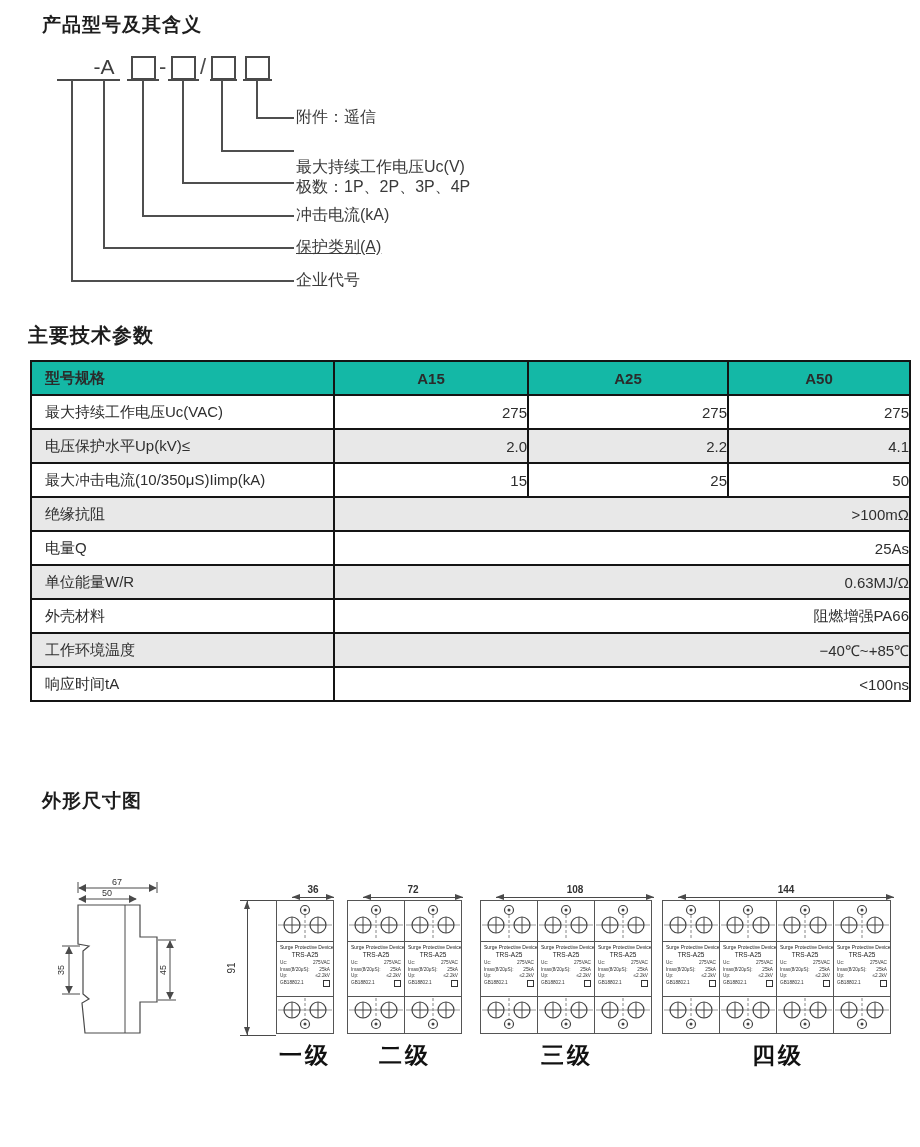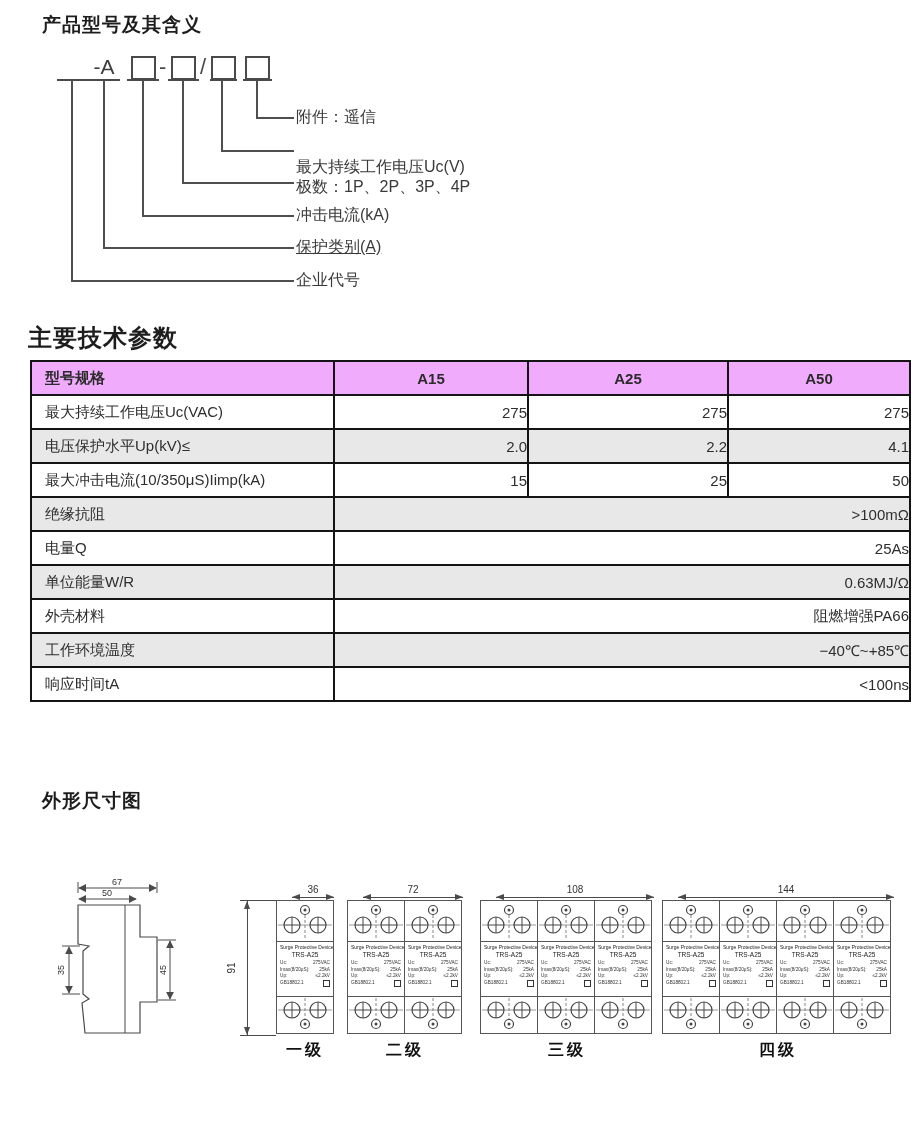--- a/index.html
+++ b/index.html
@@ -13,52 +13,52 @@
   .md-el { position:absolute; top:56px; height:23px; border-bottom:2px solid #4a4a4a; box-sizing:content-box; text-align:center; }
   .md-sep { position:absolute; top:54px; font-size:22px; color:#4a4a4a; }
   .md-box { width:21px; height:20px; border:2px solid #4a4a4a; margin:0 auto; background:#fff; }
   .md-prefix { font-size:21px; line-height:22px; color:#3d3d3d; font-weight:500; }
   .conn { position:absolute; border-left:2px solid #4f4f4f; border-bottom:2px solid #4f4f4f; }
   .md-label { position:absolute; left:296px; font-size:16px; color:#3a3a3a; white-space:nowrap; line-height:18px; }
 
   
   .spec-table { position:absolute; left:30px; top:360px; width:860px; border-collapse:collapse; table-layout:fixed; }
   .spec-table th, .spec-table td { border:2px solid #141414; height:32px; font-size:15px; padding:0; }
-  .spec-table th { background:#f0abfc; font-weight:bold; }
+  .spec-table th { background:#14b8a6; font-weight:bold; }
   .spec-table th.lbl, .spec-table td.lbl { text-align:left; padding-left:13px; width:288px; }
   .spec-table td { text-align:right; color:#2e2e2e; }
   .spec-table tbody tr:nth-child(even) { background:#e8e8e8; }
   .c2 { width:192px; } .c3 { width:198px; } .c4 { width:180px; }
 
   
   .sideview { position:absolute; left:52px; top:875px; }
   .dim-v { position:absolute; width:36px; border-top:1px solid #4a4a4a; border-bottom:1px solid #4a4a4a; }
   .dim-v .vline { position:absolute; left:7px; top:0; bottom:0; width:0; border-left:1px solid #4a4a4a; }
   .dim-v .vline:before { content:''; position:absolute; left:-4px; top:0; border-left:3.5px solid transparent; border-right:3.5px solid transparent; border-bottom:8px solid #4a4a4a; }
   .dim-v .vline:after  { content:''; position:absolute; left:-4px; bottom:0; border-left:3.5px solid transparent; border-right:3.5px solid transparent; border-top:8px solid #4a4a4a; }
   .dim-v .vnum { position:absolute; left:-14px; top:50%; transform:translateY(-50%) rotate(-90deg); font-size:10px; color:#333; }
 
   .level { position:absolute; top:900px; }
-  .dim-h { position:absolute; left:16px; right:0; top:-16px; height:14px; }
+  .dim-h { position:absolute; left:16px; right:0; top:-16px; height:14px;font-weight:bold; }
   .dh-line { position:absolute; left:0; right:0; bottom:0; border-top:1px solid #4a4a4a; }
   .dh-line:before { content:''; position:absolute; left:0; top:-4px; border-top:3.5px solid transparent; border-bottom:3.5px solid transparent; border-right:8px solid #4a4a4a; }
   .dh-line:after  { content:''; position:absolute; right:0; top:-4px; border-top:3.5px solid transparent; border-bottom:3.5px solid transparent; border-left:8px solid #4a4a4a; }
   .dh-num { position:absolute; bottom:3px; left:50%; transform:translateX(-50%); font-size:10px; line-height:1; color:#333; }
 
   .modules { display:flex; }
   .module { width:58px; height:134px; border:1px solid #555; box-sizing:border-box; background:#fff; display:flex; flex-direction:column; }
   .module + .module { margin-left:-1px; }
   .m-top { height:40px; border-bottom:1px solid #555; }
   .m-bot { height:36px; border-top:1px solid #555; }
   .m-face { flex:1; padding:2px 3px 1px; display:flex; flex-direction:column; overflow:hidden; }
   .ml-title { font-size:5px; text-align:center; color:#222; white-space:nowrap; }
   .ml-model { font-size:6.5px; text-align:center; color:#222; margin:1px 0 2px; }
   .ml-row { display:flex; justify-content:space-between; font-size:4.7px; color:#333; line-height:6.5px; white-space:nowrap; }
   .mini-square { width:5px; height:5px; border:1px solid #333; display:inline-block; }
-  .level-label { position:absolute; top:140px; left:0; right:0; text-align:center; font-size:16px; font-weight:bold; color:#111; letter-spacing:3px; }
+  .level-label { position:absolute; top:140px; left:0; right:0; text-align:center; font-size:23px; font-weight:bold; color:#111; letter-spacing:3px; }
 </style>
 </head>
 <body>
 
 <div class="page">
 
   <div class="sec-title" style="left:42px; top:12px;">产品型号及其含义</div>
 
   <div>
     <div class="md-el" style="left:57px; width:31px;"></div>
@@ -86,21 +86,21 @@
     <div class="conn" style="left:71px;  top:80px; width:221px; height:200px;"></div>
 
     <div class="md-label" style="top:108px;">附件：遥信</div>
     <div class="md-label" style="top:141px;margin-top:37px;">极数：1P、2P、3P、4P</div>
     <div class="md-label" style="top:158px;">最大持续工作电压Uc(V)</div>
     <div class="md-label" style="top:206px;">冲击电流(kA)</div>
     <div class="md-label" style="top:238px;text-decoration:underline;">保护类别(A)</div>
     <div class="md-label" style="top:271px;">企业代号</div>
   </div>
 
-  <div class="sec-title" style="left:28px; top:322px; font-size:24px;">主要技术参数</div>
+  <div class="sec-title" style="left:28px; top:322px; font-size:20px;">主要技术参数</div>
 
   <table class="spec-table">
     <thead>
       <tr>
         <th class="lbl">型号规格</th>
         <th class="c2">A15</th>
         <th class="c3">A25</th>
         <th class="c4">A50</th>
       </tr>
     </thead>

